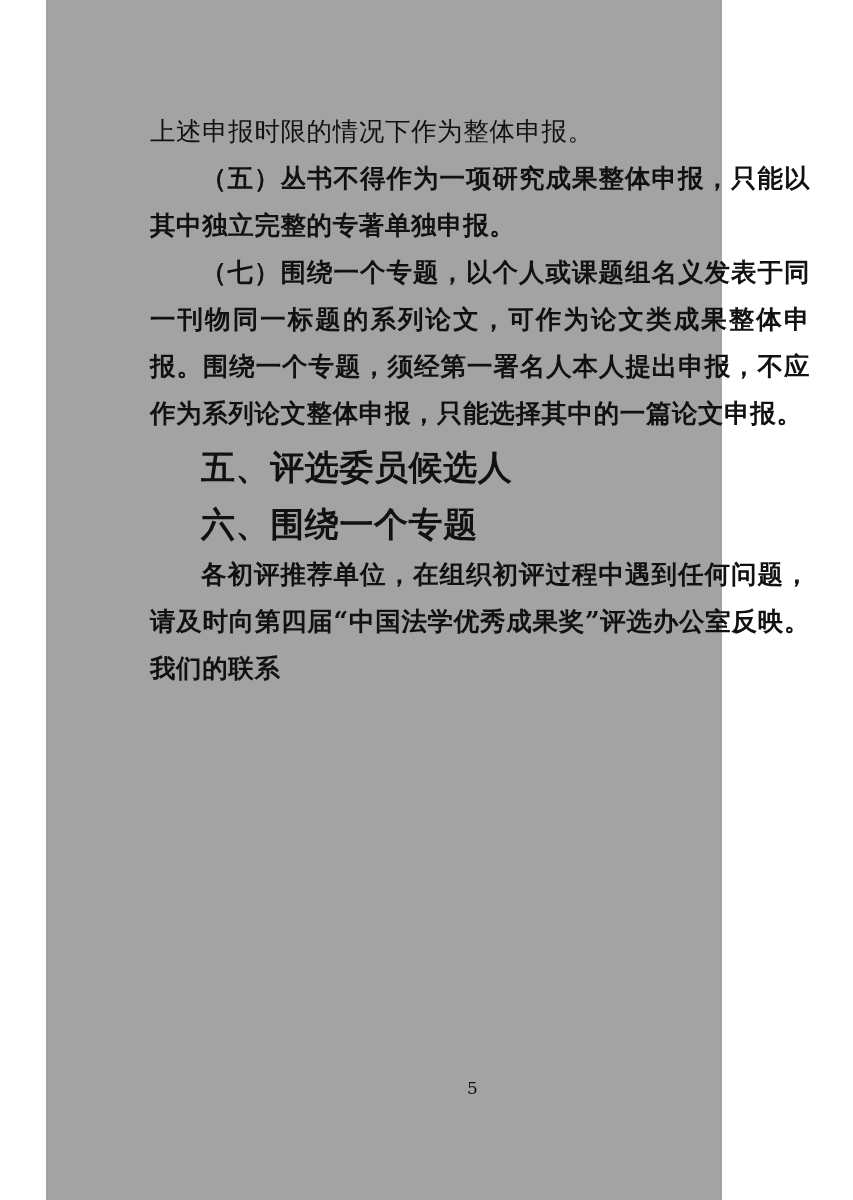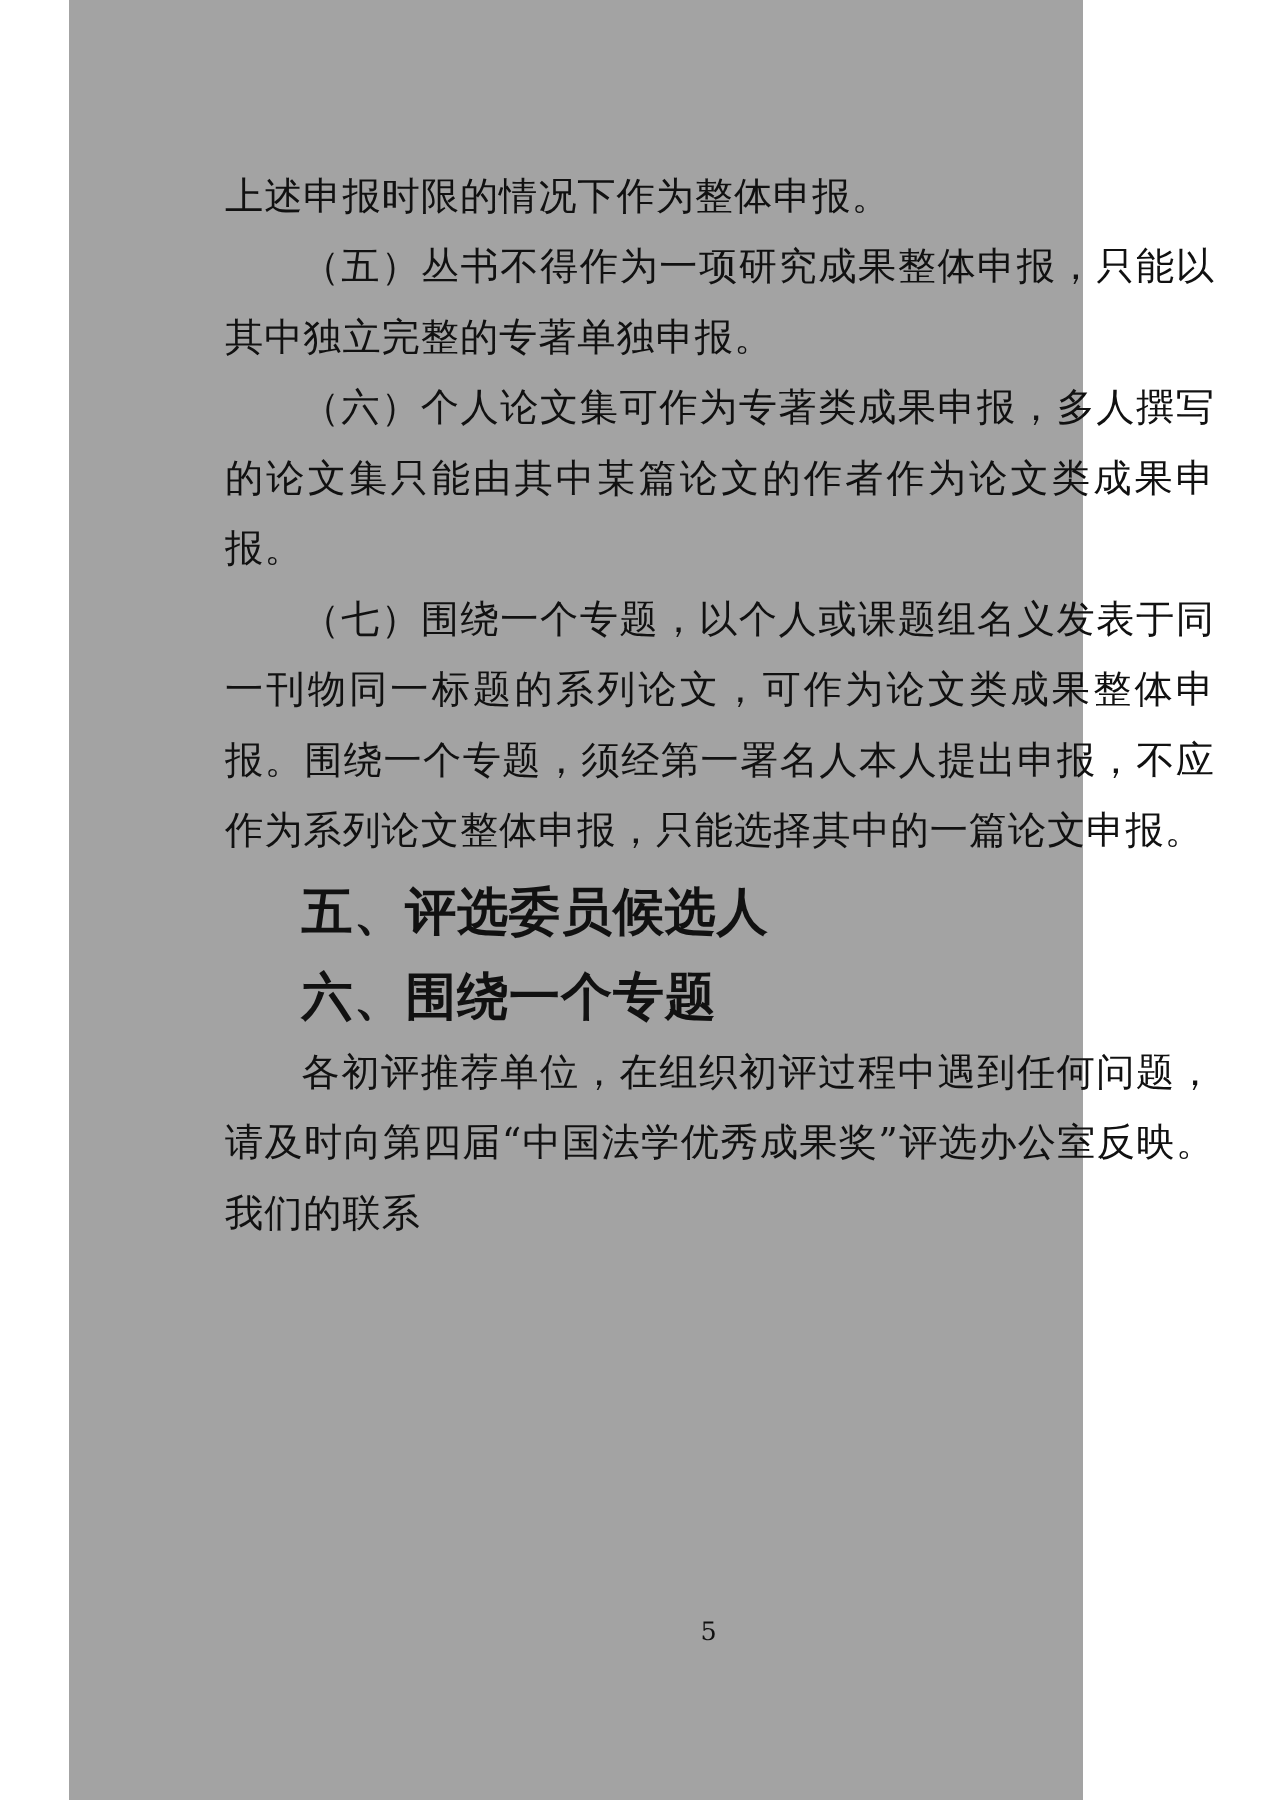--- a/index.html
+++ b/index.html
@@ -35,20 +35,21 @@
     line-height: 47px;
     letter-spacing: 0.6px;
     text-align: justify;
     text-justify: inter-ideograph;
     margin: 0 0 0 0;
     text-indent: 0;
     font-weight: 400;
   }
   .para.indent {
     text-indent: 51px;
+    font-weight: bold;
   }
   .heading {
     font-size: 34px;
     line-height: 47px;
     letter-spacing: 0.6px;
     font-weight: bold;
     text-indent: 51px;
     margin: 0;
     font-family: Liberation Mono, monospace;
   }
@@ -65,21 +66,20 @@
   }
 </style>
 </head>
 <body>
 
 <div class="page">
   <div class="content">
 
     <p class="para">上述申报时限的情况下作为整体申报。</p>
     <p class="para indent">（五）丛书不得作为一项研究成果整体申报，只能以其中独立完整的专著单独申报。</p>
-    <p class="para indent">（六）个人论文集可作为专著类成果申报，多人撰写的论文集只能由其中某篇论文的作者作为论文类成果申报。</p>
     <p class="para indent">（七）围绕一个专题，以个人或课题组名义发表于同一刊物同一标题的系列论文，可作为论文类成果整体申报。围绕一个专题，须经第一署名人本人提出申报，不应作为系列论文整体申报，只能选择其中的一篇论文申报。</p>
 
     <div class="gap-med"></div>
     <p class="heading">五、评选委员候选人</p>
 
     <div class="gap-med"></div>
     <p class="heading">六、围绕一个专题</p>
     <p class="para indent">各初评推荐单位，在组织初评过程中遇到任何问题，请及时向第四届“中国法学优秀成果奖”评选办公室反映。我们的联系</p>
 
   </div>

